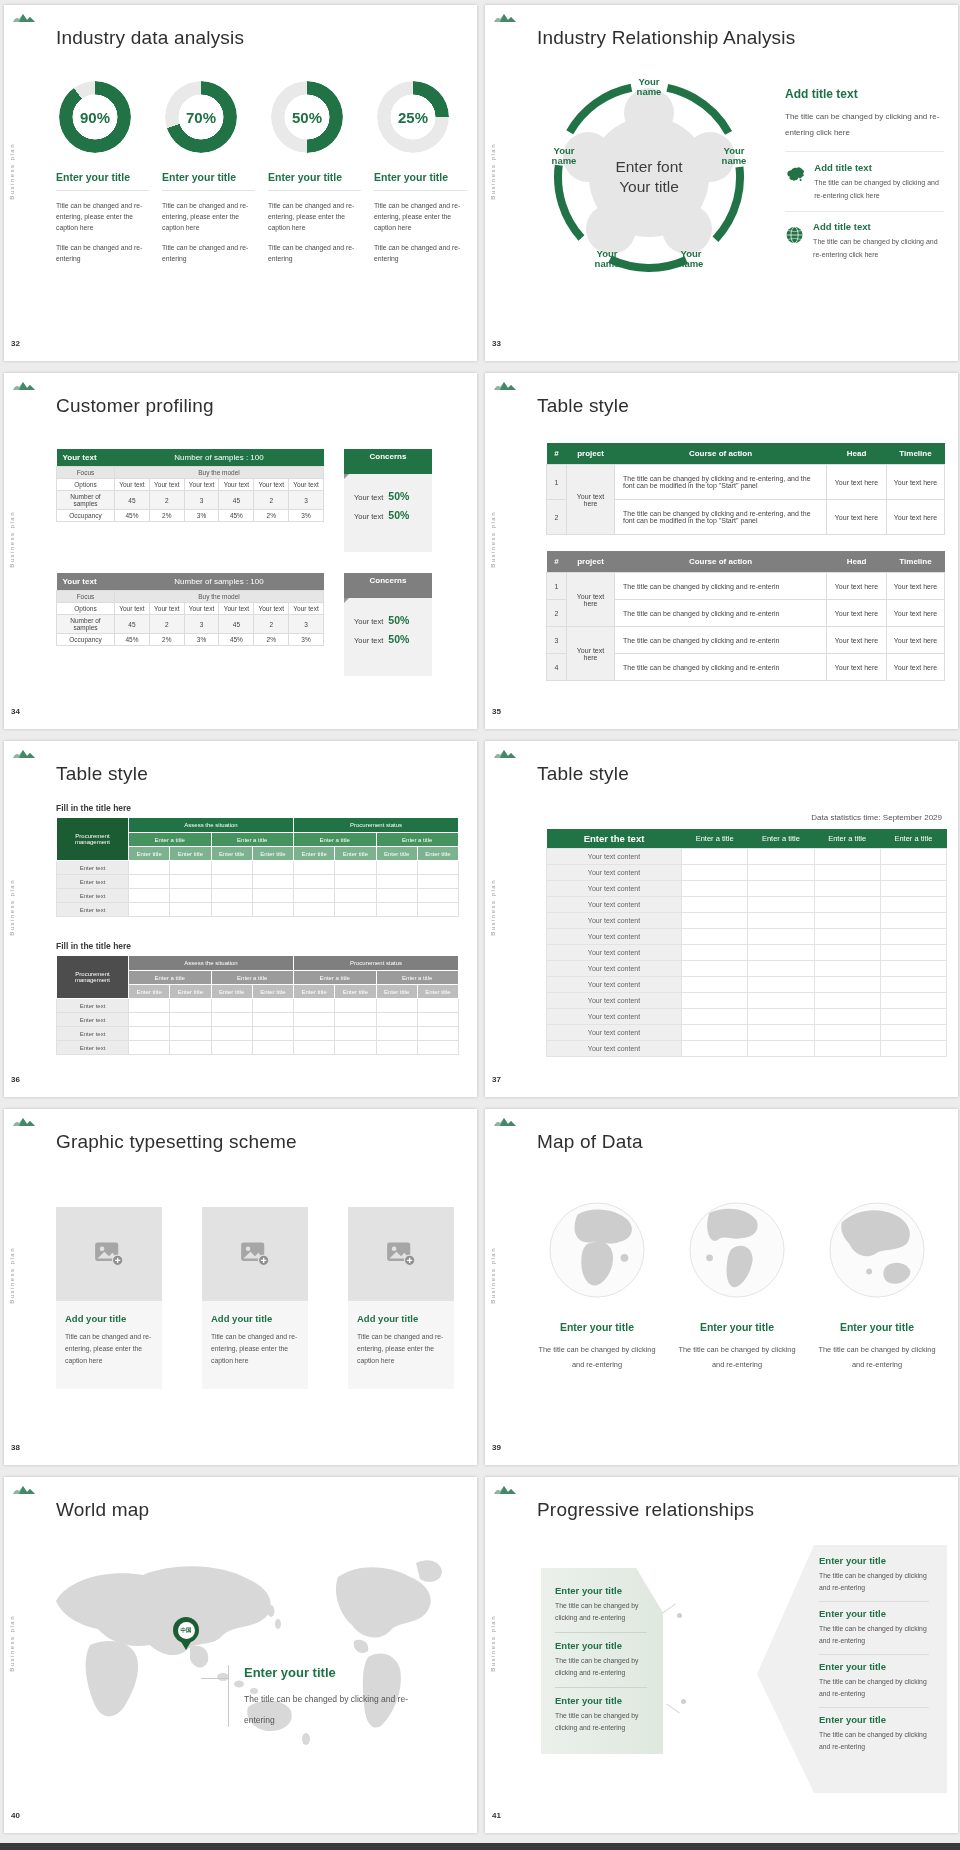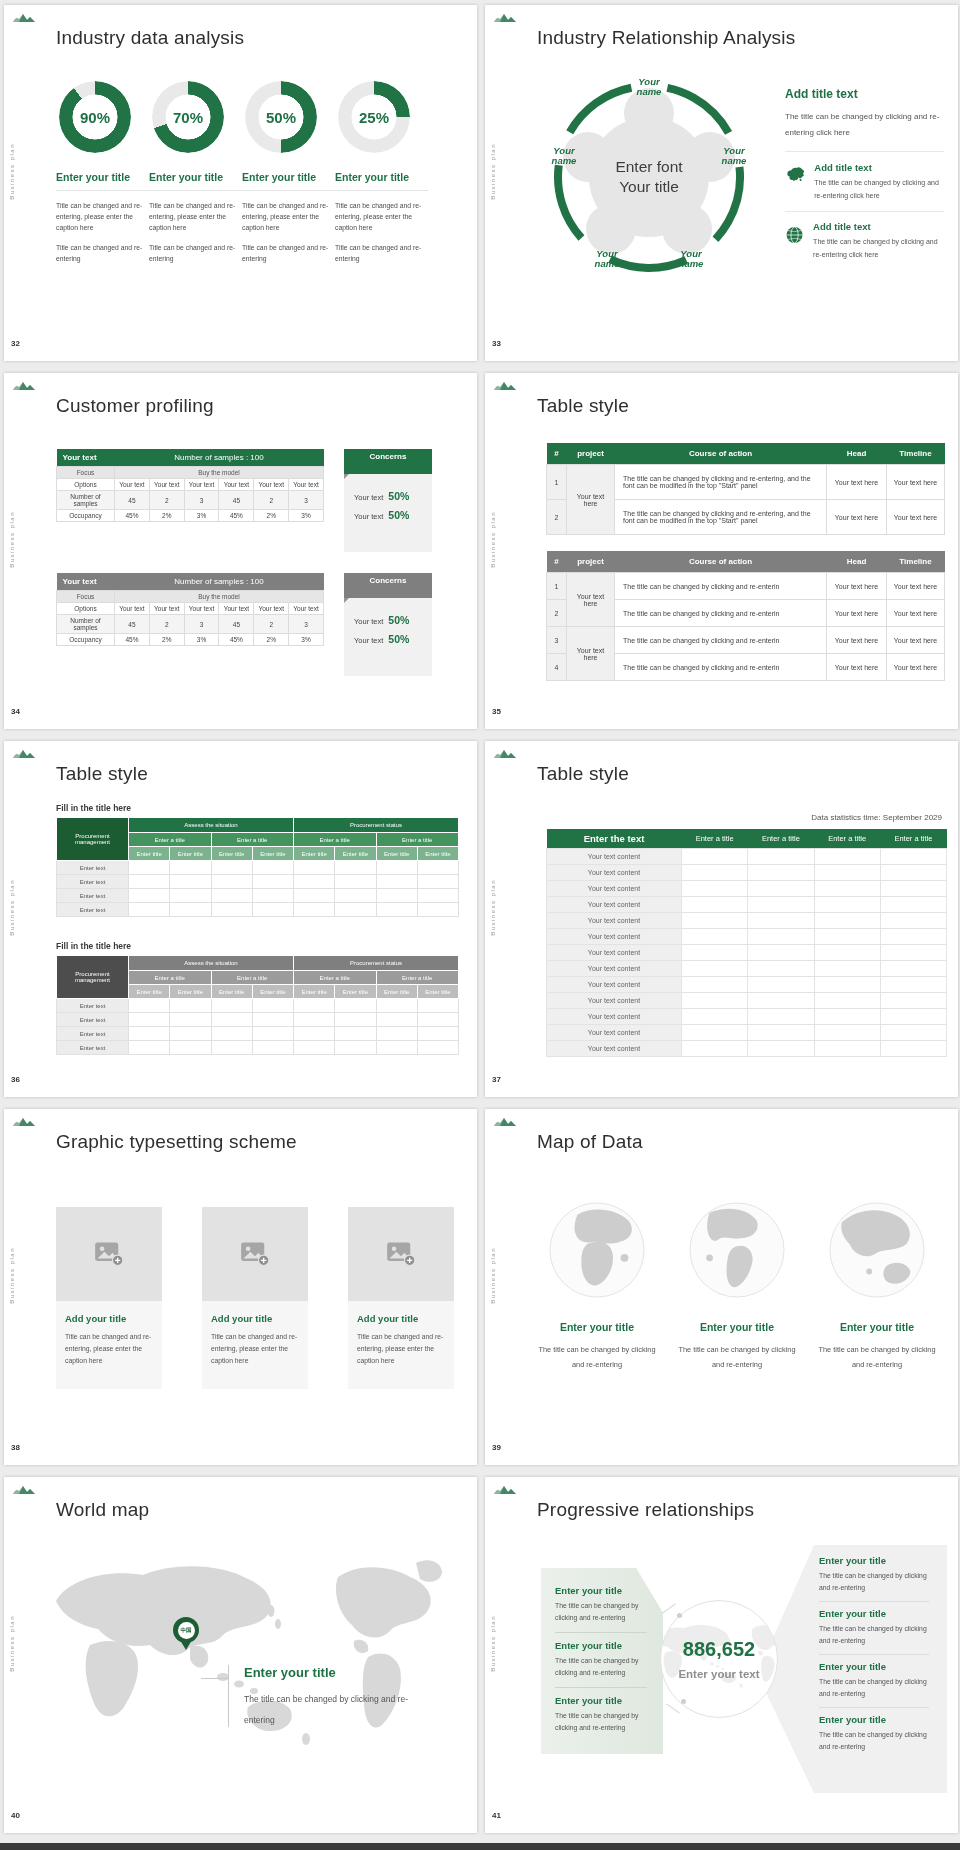--- a/index.html
+++ b/index.html
@@ -5,31 +5,31 @@
   html,body{margin:0;padding:0;background:#ececec;}
   .page{position:relative;width:960px;height:1850px;background:#ececec;font-family:"Liberation Sans",sans-serif;overflow:hidden;}
   .card{position:absolute;width:473px;height:356px;background:#fff;box-shadow:0 0 3px rgba(0,0,0,.2);}
   .bottombar{position:absolute;left:0;top:1843px;width:960px;height:7px;background:#3a3a3a;}
   
   .logo{position:absolute;left:8px;top:7px;}
   .vlabel{position:absolute;left:5px;top:138px;writing-mode:vertical-rl;transform:rotate(180deg);font-size:6px;color:#9a9a9a;letter-spacing:1.5px;}
   .snum{position:absolute;left:7px;bottom:13px;font-size:8px;font-weight:700;color:#333;}
   .stitle{position:absolute;left:52px;top:22px;font-size:19px;font-weight:300;color:#2f2f2f;letter-spacing:.2px;}
   
-  .donuts{position:absolute;left:52px;top:76px;display:flex;align-items:center;}
+  .donuts{position:absolute;left:52px;top:76px;display:flex;gap:13px;align-items:center;}
   .dcol{width:93px;}
   .dwrap{position:relative;width:72px;height:72px;margin:0 0 18px 3px;}
   .donut{position:absolute;inset:0;border-radius:50%;background:conic-gradient(#217346 calc(var(--p)*1%),#e9e9e9 0);
          -webkit-mask:radial-gradient(closest-side,transparent 62%,#000 63%);mask:radial-gradient(closest-side,transparent 62%,#000 63%);}
   .dlabel{position:absolute;inset:0;display:flex;align-items:center;justify-content:center;font-size:15px;font-weight:700;color:#1e7145;}
   .itt32{font-size:10.5px;font-weight:700;color:#1e7145;padding-bottom:7px;border-bottom:1px solid #e3e3e3;margin-bottom:9px;}
   .cap{font-size:6.8px;color:#4d4d4d;line-height:1.65;margin:0 4px 8px 0;}
   
   .ringwrap{position:absolute;left:48px;top:56px;width:232px;height:232px;}
-  .nlabel{position:absolute;width:46px;text-align:center;font-size:9.5px;font-weight:700;color:#1e7145;line-height:1.1;transform:translate(-50%,-50%);font-style:italic;}
+  .nlabel{position:absolute;width:46px;text-align:center;font-size:9.5px;font-weight:700;color:#1e7145;line-height:1.1;transform:translate(-50%,-50%);}
   .ctext{position:absolute;left:50%;top:50%;transform:translate(-50%,-50%);width:140px;text-align:center;font-size:15.5px;color:#3d3d3d;line-height:1.3;}
   .r33{position:absolute;left:300px;top:82px;right:14px;}
   .rtt{font-size:12px;font-weight:700;color:#1e7145;margin-bottom:8px;}
   .rtb{font-size:8px;color:#555;line-height:2;padding-bottom:10px;border-bottom:1px solid #e8e8e8;margin-bottom:10px;}
   .subrow{display:flex;gap:9px;padding-bottom:9px;border-bottom:1px solid #e8e8e8;margin-bottom:9px;}
   .subrow.last{border-bottom:none;}
   .stt{font-size:9.5px;font-weight:700;color:#1e7145;margin-bottom:4px;}
   .stb{font-size:7px;color:#555;line-height:1.8;}
   
   .tbl34{position:absolute;left:52px;width:268px;}
@@ -932,29 +932,20 @@
         <div class="itm41r">
         <div class="itt41">Enter your title</div>
         <div class="b41">The title can be changed by clicking and re-entering</div>
       </div>
         <div class="itm41r">
         <div class="itt41">Enter your title</div>
         <div class="b41">The title can be changed by clicking and re-entering</div>
       </div>
       </div>
 
-    <div class="circ41">
-      <svg viewBox="40 14 330 200">
-          <use href="#wmap" opacity="0.45"></use>
-        </svg>
-      <div class="c41txt">
-        <div class="stat">886,652</div>
-        <div class="statl">Enter your text</div>
-      </div>
-    </div>
     <div class="dot41" style="left:192px;top:136px;"></div>
     <div class="dline41" style="left:176px;top:131px;transform:rotate(-35deg);"></div>
     <div class="dot41" style="left:196px;top:222px;"></div>
     <div class="dline41" style="left:180px;top:231px;transform:rotate(35deg);"></div>
   </div>
 
   <div class="bottombar"></div>
 </div>
 
 </body></html>

